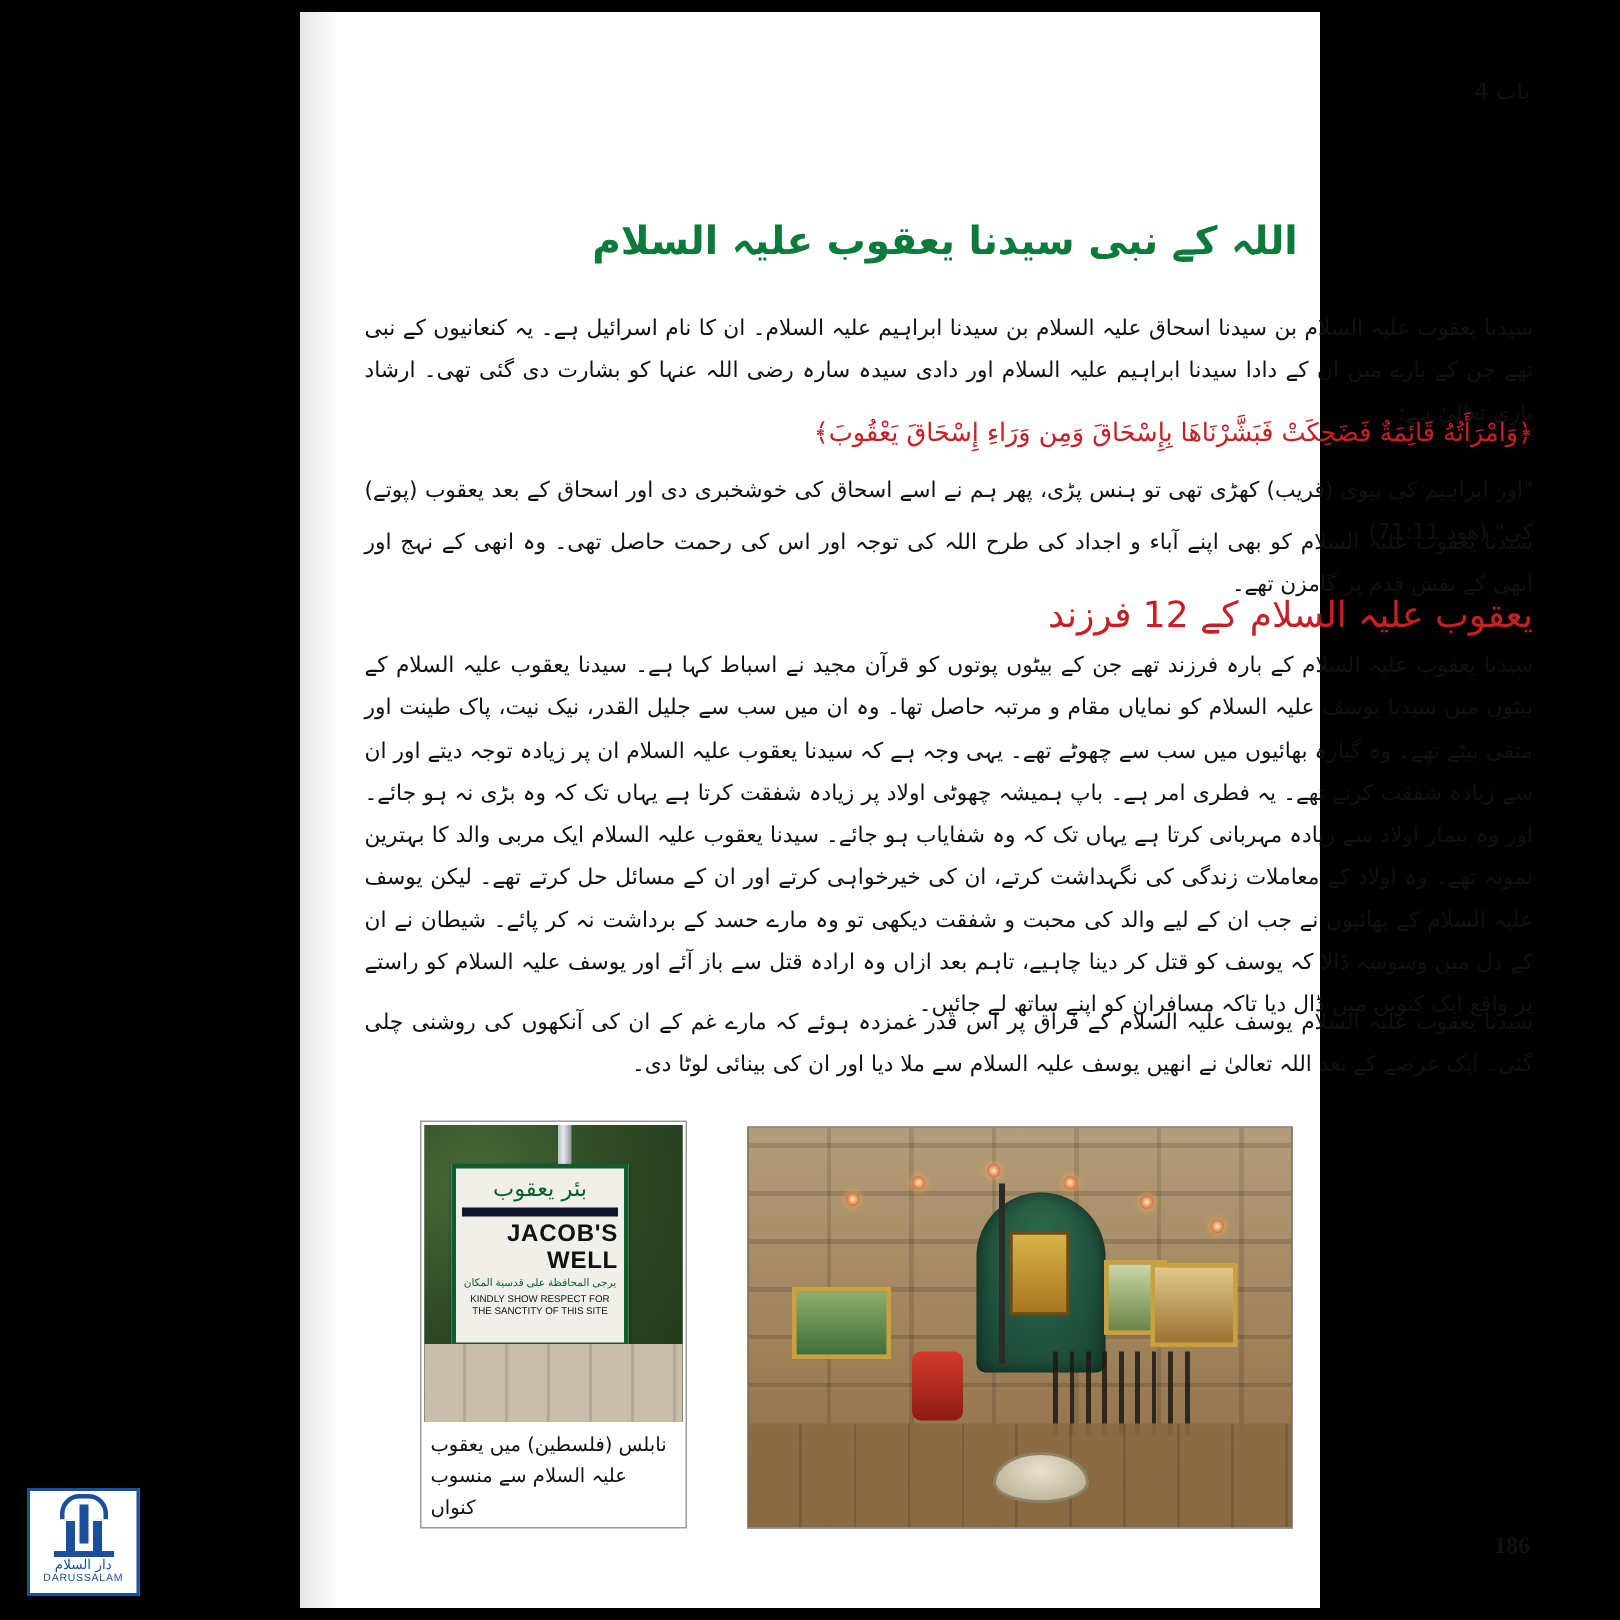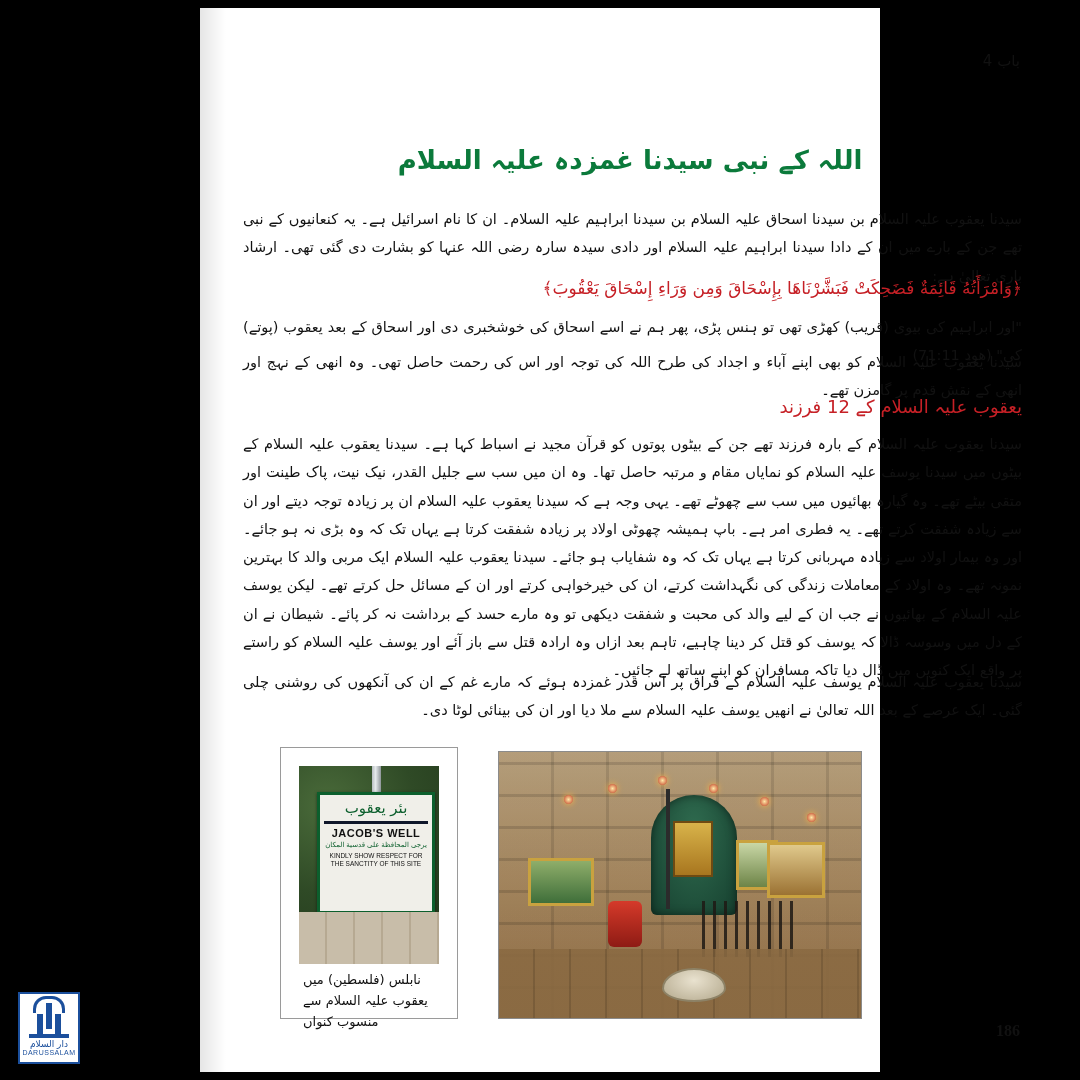--- a/index.html
+++ b/index.html
@@ -66,35 +66,35 @@
     font-size: 17px;
     font-family: "DejaVu Sans", sans-serif;
     white-space: nowrap;
   }
   .p2 { left: 243px; right: 58px; top: 313px; }
   .p3 { left: 243px; right: 58px; top: 348px; }
   .subhead {
     position: absolute;
     right: 58px; top: 396px;
     color: #c62026;
-    font-size: 18px;
+    font-size: 24px;
     direction: rtl;
     font-family: "DejaVu Sans", sans-serif;
   }
   .p4 { left: 243px; right: 58px; top: 430px; }
   .p5 { left: 243px; right: 58px; top: 668px; }
 
   
   .fig-left {
     position: absolute;
     left: 240px; top: 731px;
     width: 178px; height: 272px;
     border: 1px solid #9a9a9a;
     background: #fff;
-    padding: 18px;
+    padding: 2px;
   }
   .fig-left-img {
     position: relative;
     width: 100%; height: 198px;
     background:
       radial-gradient(circle at 20% 20%, #4a6b3a 0%, #2f4a26 45%, #1e3318 100%),
       linear-gradient(#2f4a26, #1d2f16);
     overflow: hidden;
   }
   .pole {
@@ -108,22 +108,22 @@
     box-shadow: 0 1px 3px rgba(0,0,0,0.5);
     padding: 3px 4px;
     text-align: center;
     overflow: hidden;
   }
   .sign-ar {
     color: #0c5f2d; font-size: 15px; direction: rtl;
     font-family: "DejaVu Sans", sans-serif; line-height: 1.1; margin-top: 2px;
   }
   .sign-en {
-    color: #111; font-size: 11px; font-weight: bold; letter-spacing: .5px;
-    margin-top: 4px; border-top: 3px solid #0f172a; padding-top: 3px;
+    color: #111; font-size: 16px; font-weight: bold; letter-spacing: .5px;
+    margin-top: 4px; border-top: 6px solid #0f172a; padding-top: 3px; text-align: right;
   }
   .sign-ar2 { color: #0c5f2d; font-size: 7px; direction: rtl; line-height:1.2; margin-top:2px;}
   .sign-en2 { color: #111; font-size: 6.5px; line-height: 1.25; margin-top: 3px; }
   .wall {
     position: absolute; left: 0; bottom: 0; width: 100%; height: 52px;
     background:
       repeating-linear-gradient(90deg, #c8bda9 0 26px, #b6a992 26px 28px),
       repeating-linear-gradient(0deg, #c8bda9 0 16px, #ab9e87 16px 18px);
   }
   .fig-cap {
@@ -206,21 +206,21 @@
   .page-number {
     position: absolute;
     right: 60px; bottom: 40px;
     font-size: 16px; font-weight: bold; color: #111;
     font-family: "Liberation Serif", serif;
   }
   
   .logo {
     position: absolute;
     left: 18px; bottom: 16px;
-    width: 62px; height: 72px;
+    width: 75px; height: 72px;
     border: 2px solid #1b4f9c;
     background: #fff;
     display: flex; flex-direction: column; align-items: center; justify-content: flex-start;
     padding-top: 4px;
   }
   .logo-mark {
     width: 40px; height: 40px;
     background:
       linear-gradient(#1b4f9c, #1b4f9c) center/6px 26px no-repeat,
       linear-gradient(#1b4f9c, #1b4f9c) left 8px bottom 0/6px 20px no-repeat,
@@ -241,21 +241,21 @@
 </head>
 <body>
 
 <div id="page">
 
   <div class="page-sheet"></div>
   <div class="page-shade"></div>
 
   <div class="chapter-head">باب 4</div>
 
-  <h1 class="main-title">اللہ کے نبی سیدنا غمزدہ علیہ السلام</h1>
+  <h1 class="main-title">اللہ کے نبی سیدنا یعقوب علیہ السلام</h1>
 
   <div class="para p1">سیدنا یعقوب علیہ السلام بن سیدنا اسحاق علیہ السلام بن سیدنا ابراہیم علیہ السلام۔ ان کا نام اسرائیل ہے۔ یہ کنعانیوں کے نبی تھے جن کے بارے میں ان کے دادا سیدنا ابراہیم علیہ السلام اور دادی سیدہ سارہ رضی اللہ عنہا کو بشارت دی گئی تھی۔ ارشاد باری تعالیٰ ہے:</div>
 
   <div class="ayah">﴿وَامْرَأَتُهُ قَائِمَةٌ فَضَحِكَتْ فَبَشَّرْنَاهَا بِإِسْحَاقَ وَمِن وَرَاءِ إِسْحَاقَ يَعْقُوبَ﴾</div>
 
   <div class="para p2">"اور ابراہیم کی بیوی (قریب) کھڑی تھی تو ہنس پڑی، پھر ہم نے اسے اسحاق کی خوشخبری دی اور اسحاق کے بعد یعقوب (پوتے) کی" (ھود 71:11)</div>
 
   <div class="para p3">سیدنا یعقوب علیہ السلام کو بھی اپنے آباء و اجداد کی طرح اللہ کی توجہ اور اس کی رحمت حاصل تھی۔ وہ انھی کے نہج اور انھی کے نقش قدم پر گامزن تھے۔</div>
 
   <div class="subhead">یعقوب علیہ السلام کے 12 فرزند</div>

